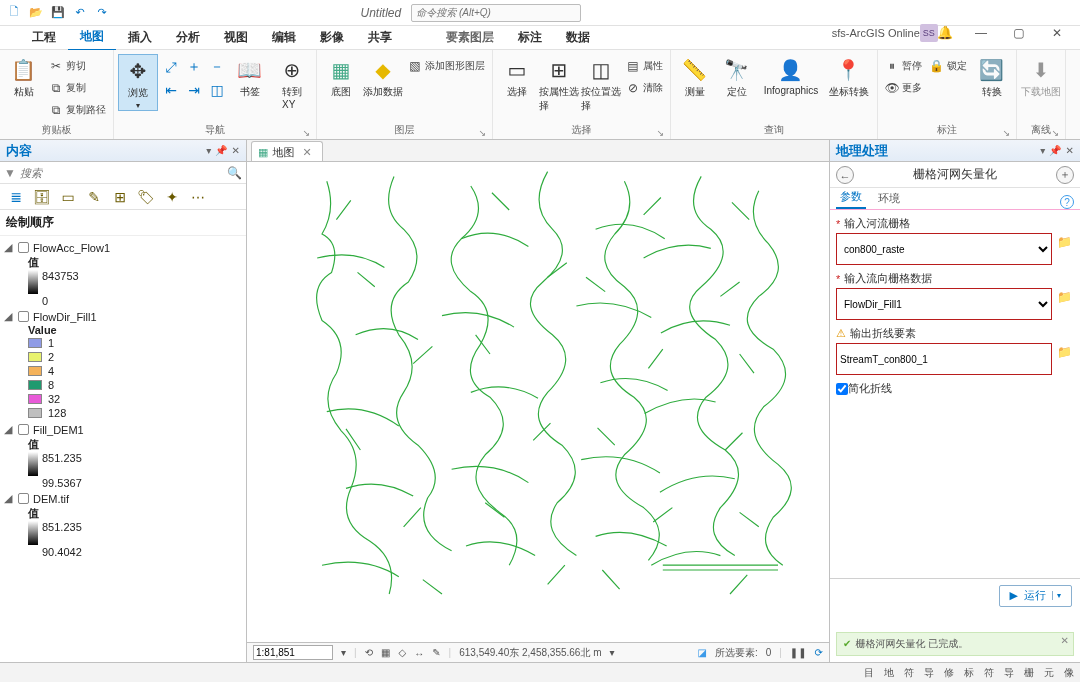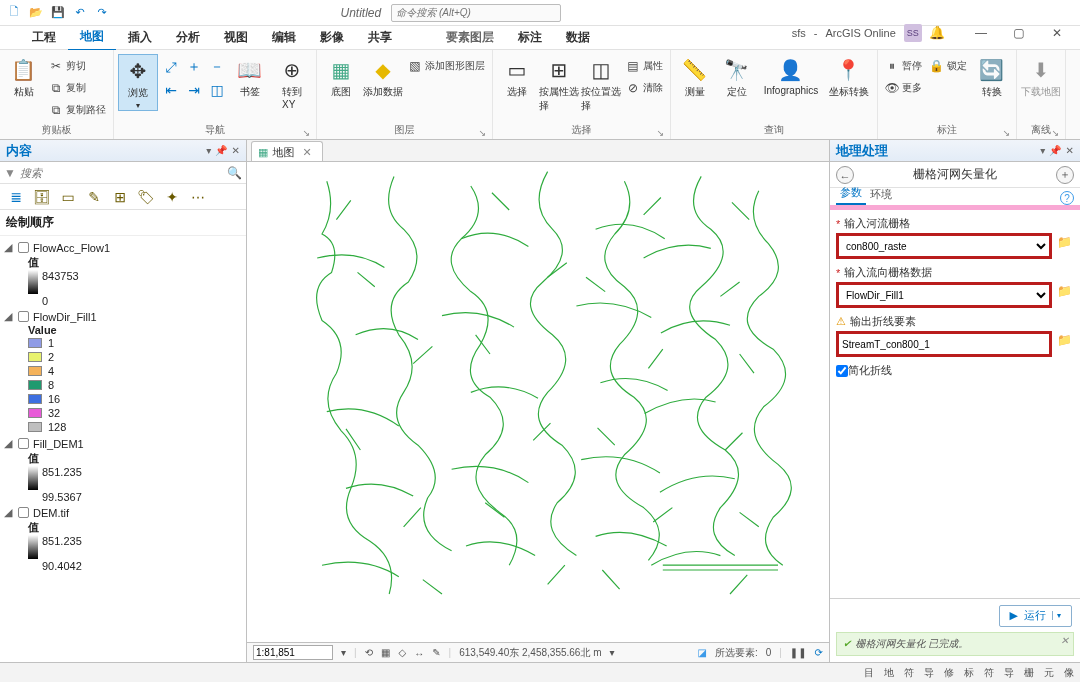--- a/index.html
+++ b/index.html
@@ -4,21 +4,21 @@
 <style>
 * { box-sizing: border-box; margin: 0; padding: 0; font-family: "Microsoft YaHei", "Segoe UI", sans-serif; }
 body { width: 1080px; height: 682px; background: #fff; font-size: 12px; color: #333; overflow: hidden; display: flex; flex-direction: column; }
 
 .titlebar { height: 26px; display: flex; align-items: center; padding: 0 6px; border-bottom: 1px solid #e1e1e1; }
 .qat { display: flex; gap: 6px; }
 .qat-btn { width: 16px; height: 16px; display: flex; align-items: center; justify-content: center; font-size: 11px; color: #0073c4; cursor: pointer; }
 .title-center { flex: 1; display: flex; align-items: center; justify-content: center; gap: 10px; }
 .doc-title { color: #666; font-style: italic; }
 .cmd-search { width: 170px; height: 18px; border: 1px solid #bcbcbc; border-radius: 2px; font-size: 10px; padding: 0 4px; color: #999; font-style: italic; background: #fafafa; }
-.title-right { display: flex; align-items: center; gap: 8px; color: #555; font-size: 11px; margin-top: 40px;}
+.title-right { display: flex; align-items: center; gap: 0; color: #555; font-size: 11px; margin-top: 40px;}
 .avatar { width: 18px; height: 18px; background: #d1c0e0; border-radius: 2px; display: flex; align-items: center; justify-content: center; font-size: 9px; color: #5a3e7c; }
 .win-btns { display: flex; gap: 4px; margin-left: 10px; }
 .win-btn { width: 34px; height: 20px; display: flex; align-items: center; justify-content: center; font-size: 12px; color: #555; }
 
 .ribbon-tabs { height: 24px; display: flex; align-items: center; padding: 0 20px; border-bottom: 1px solid #e1e1e1; font-weight: bold; }
 .rt { padding: 3px 12px 4px; font-size: 12px; color: #333; cursor: pointer; }
 .rt.active { color: #0073c4; border-bottom: 2px solid #0073c4; }
 .rt.ctx { color: #666; margin-left: 30px; }
 
 .ribbon { height: 90px; display: flex; border-bottom: 1px solid #c0c0c0; background: #fafafa; }
@@ -64,38 +64,38 @@
 .map-canvas svg { width: 100%; height: 100%; }
 .map-status { height: 20px; border-top: 1px solid #c0c0c0; display: flex; align-items: center; font-size: 10px; color: #555; padding: 0 6px; gap: 8px; background: #f8f8f8;}
 .ms-sep { color: #ccc; }
 .ms-scale { width: 80px; height: 15px; border: 1px solid #aaa; font-size: 10px; padding: 0 2px; background: #fff;}
 .ms-right { margin-left: auto; display: flex; align-items: center; gap: 8px;}
 
 .gp { width: 250px; display: flex; flex-direction: column; background: #fff; }
 .gp-nav { height: 26px; display: flex; align-items: center; padding: 0 6px; gap: 6px; border-bottom: 1px solid #e1e1e1;}
 .gp-nav .back, .gp-nav .add { width: 18px; height: 18px; border: 1px solid #999; border-radius: 50%; display: flex; align-items: center; justify-content: center; font-size: 11px; color: #555; cursor: pointer; background: #f6f6f6;}
 .gp-nav .ttl { flex: 1; text-align: center; font-size: 12px; color: #333;}
-.gp-tabs { height: 22px; display: flex; align-items: flex-end; padding: 0 6px; border-bottom: 5px solid #f9a8d4; }
+.gp-tabs { height: 22px; display: flex; align-items: flex-end; padding: 0 6px; border-bottom: 1px solid #f9a8d4; gap: 8px;}
 .gp-tab { padding: 2px 4px 3px; font-size: 11px; color: #555; cursor: pointer;}
 .gp-tab.active { color: #0073c4; border-bottom: 2px solid #0073c4; }
 .gp-tabs .help { margin-left: auto; width: 14px; height: 14px; border: 1px solid #3d9be9; border-radius: 50%; color: #3d9be9; font-size: 10px; display: flex; align-items: center; justify-content: center;}
 .gp-body { flex: 1; padding: 6px; font-size: 11px; overflow-y: auto;}
 .gp-field { margin-bottom: 6px; }
 .gp-field .lab { display: flex; align-items: center; gap: 4px; color: #333; margin-bottom: 2px;}
 .gp-field .inrow { display: flex; gap: 4px; }
-.gp-field select, .gp-field input[type=text] { flex: 1; height: 26px; border: 3px solid #b91c1c; font-size: 10px; padding: 0 3px; background: #fff;}
+.gp-field select, .gp-field input[type=text] { flex: 1; height: 32px; border: 1px solid #b91c1c; font-size: 10px; padding: 0 3px; background: #fff;}
 .gp-field .folder { width: 18px; height: 18px; display: flex; align-items: center; justify-content: center; color: #c9962e; font-size: 12px; cursor: pointer;}
 .star { color: #c22; }
 .warn { color: #e09400; font-size: 11px;}
 .gp-chk { display: flex; align-items: center; margin-top: 4px;}
 .gp-chk input { width: 12px; height: 12px; }
 .gp-run { height: 34px; border-top: 1px solid #d0d0d0; display: flex; align-items: center; justify-content: flex-end; padding: 0 8px;}
 .run-btn { height: 22px; border: 1px solid #8ab0d0; background: #fff; padding: 0 10px; display: flex; align-items: center; gap: 6px; font-size: 11px; color: #0073c4; border-radius: 2px; cursor: pointer;}
 .run-btn .play { color: #0073c4; }
-.gp-msg { margin: 0 6px 6px; background: #e9f7e1; border: 1px solid #cbe7b9; padding: 4px 6px; font-size: 10px; color: #555; position: relative; font-style: italic;}
+.gp-msg { margin: 20px 6px 6px; background: #e9f7e1; border: 1px solid #cbe7b9; padding: 4px 6px; font-size: 10px; color: #555; position: relative;}
 .gp-msg .chk { color: #59a92e; margin-right: 4px;}
 .gp-msg .lnk { color: #3d9be9; cursor: pointer; margin-right: 10px;}
 .gp-msg .close { position: absolute; right: 4px; top: 2px; color: #888; cursor: pointer;}
 
 .statusbar { height: 20px; border-top: 1px solid #c0c0c0; background: #f3f3f3; display: flex; align-items: center; font-size: 10px; color: #555; padding: 0 6px; gap: 10px;}
 .statusbar .r { margin-left: auto; display: flex; gap: 10px;}
 </style>
 </head>
 <body>
 
@@ -350,24 +350,20 @@
           <span class="sw" style="background:#e8f26e;"></span>
           <span>2</span>
         </div>
         <div class="sym-row">
           <span class="sw" style="background:#f4b25a;"></span>
           <span>4</span>
         </div>
         <div class="sym-row">
           <span class="sw" style="background:#1f9a6f;"></span>
           <span>8</span>
-        </div>
-        <div class="sym-row">
-          <span class="sw" style="background:#3d6fe0;"></span>
-          <span>16</span>
         </div>
         <div class="sym-row">
           <span class="sw" style="background:#e85ad8;"></span>
           <span>32</span>
         </div>
         <div class="sym-row">
           <span class="sw" style="background:#bfbfbf;"></span>
           <span>128</span>
         </div>
         <div class="layer">

